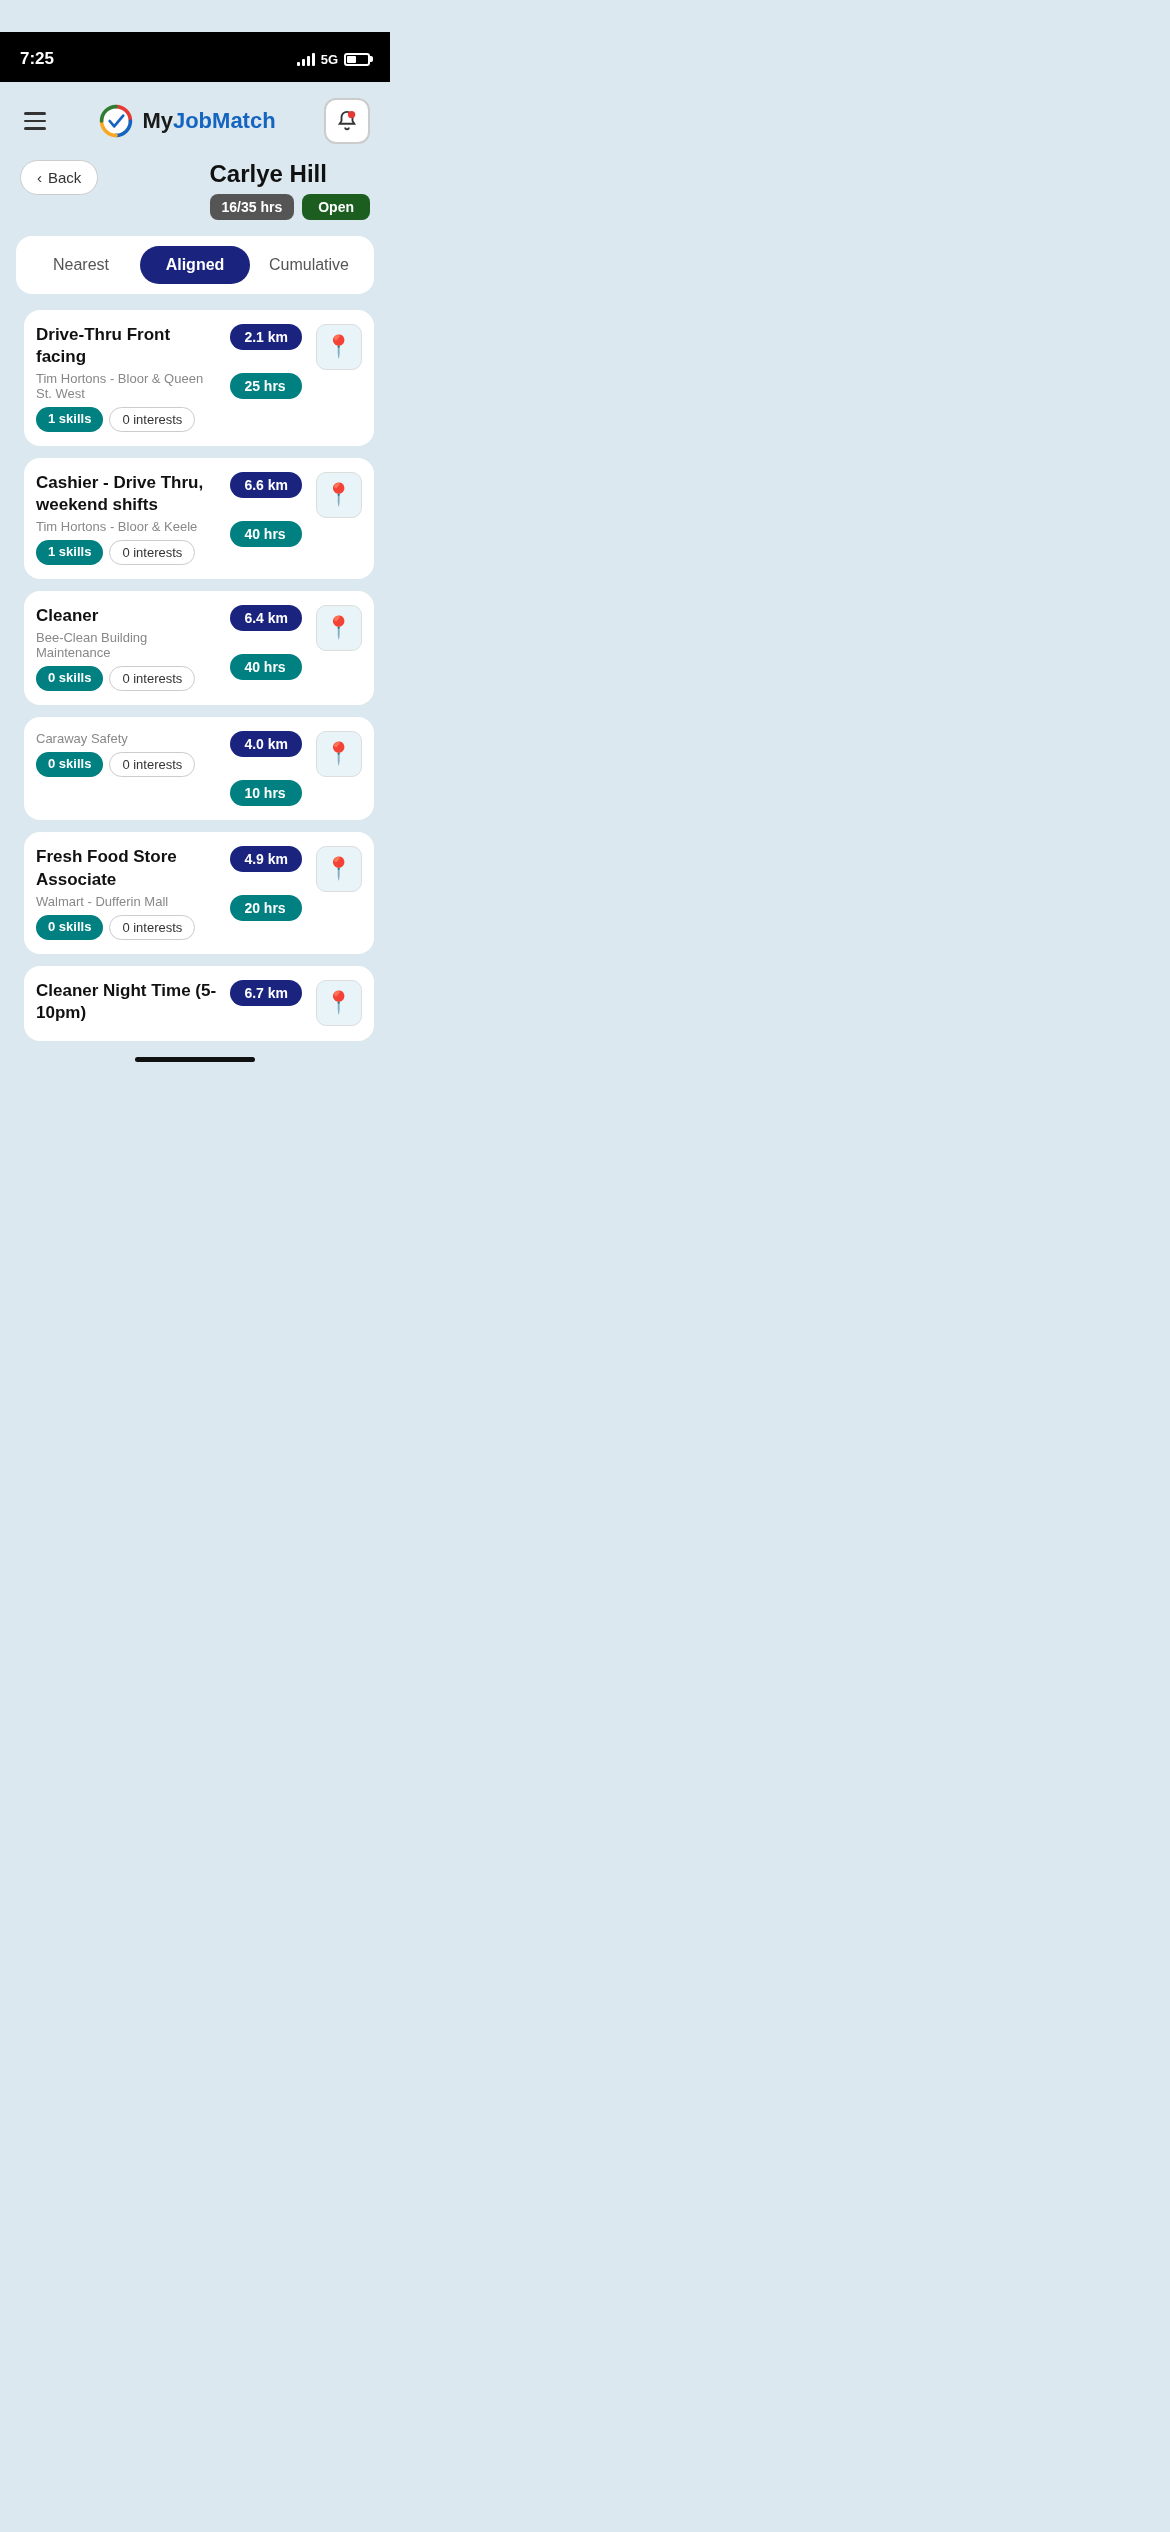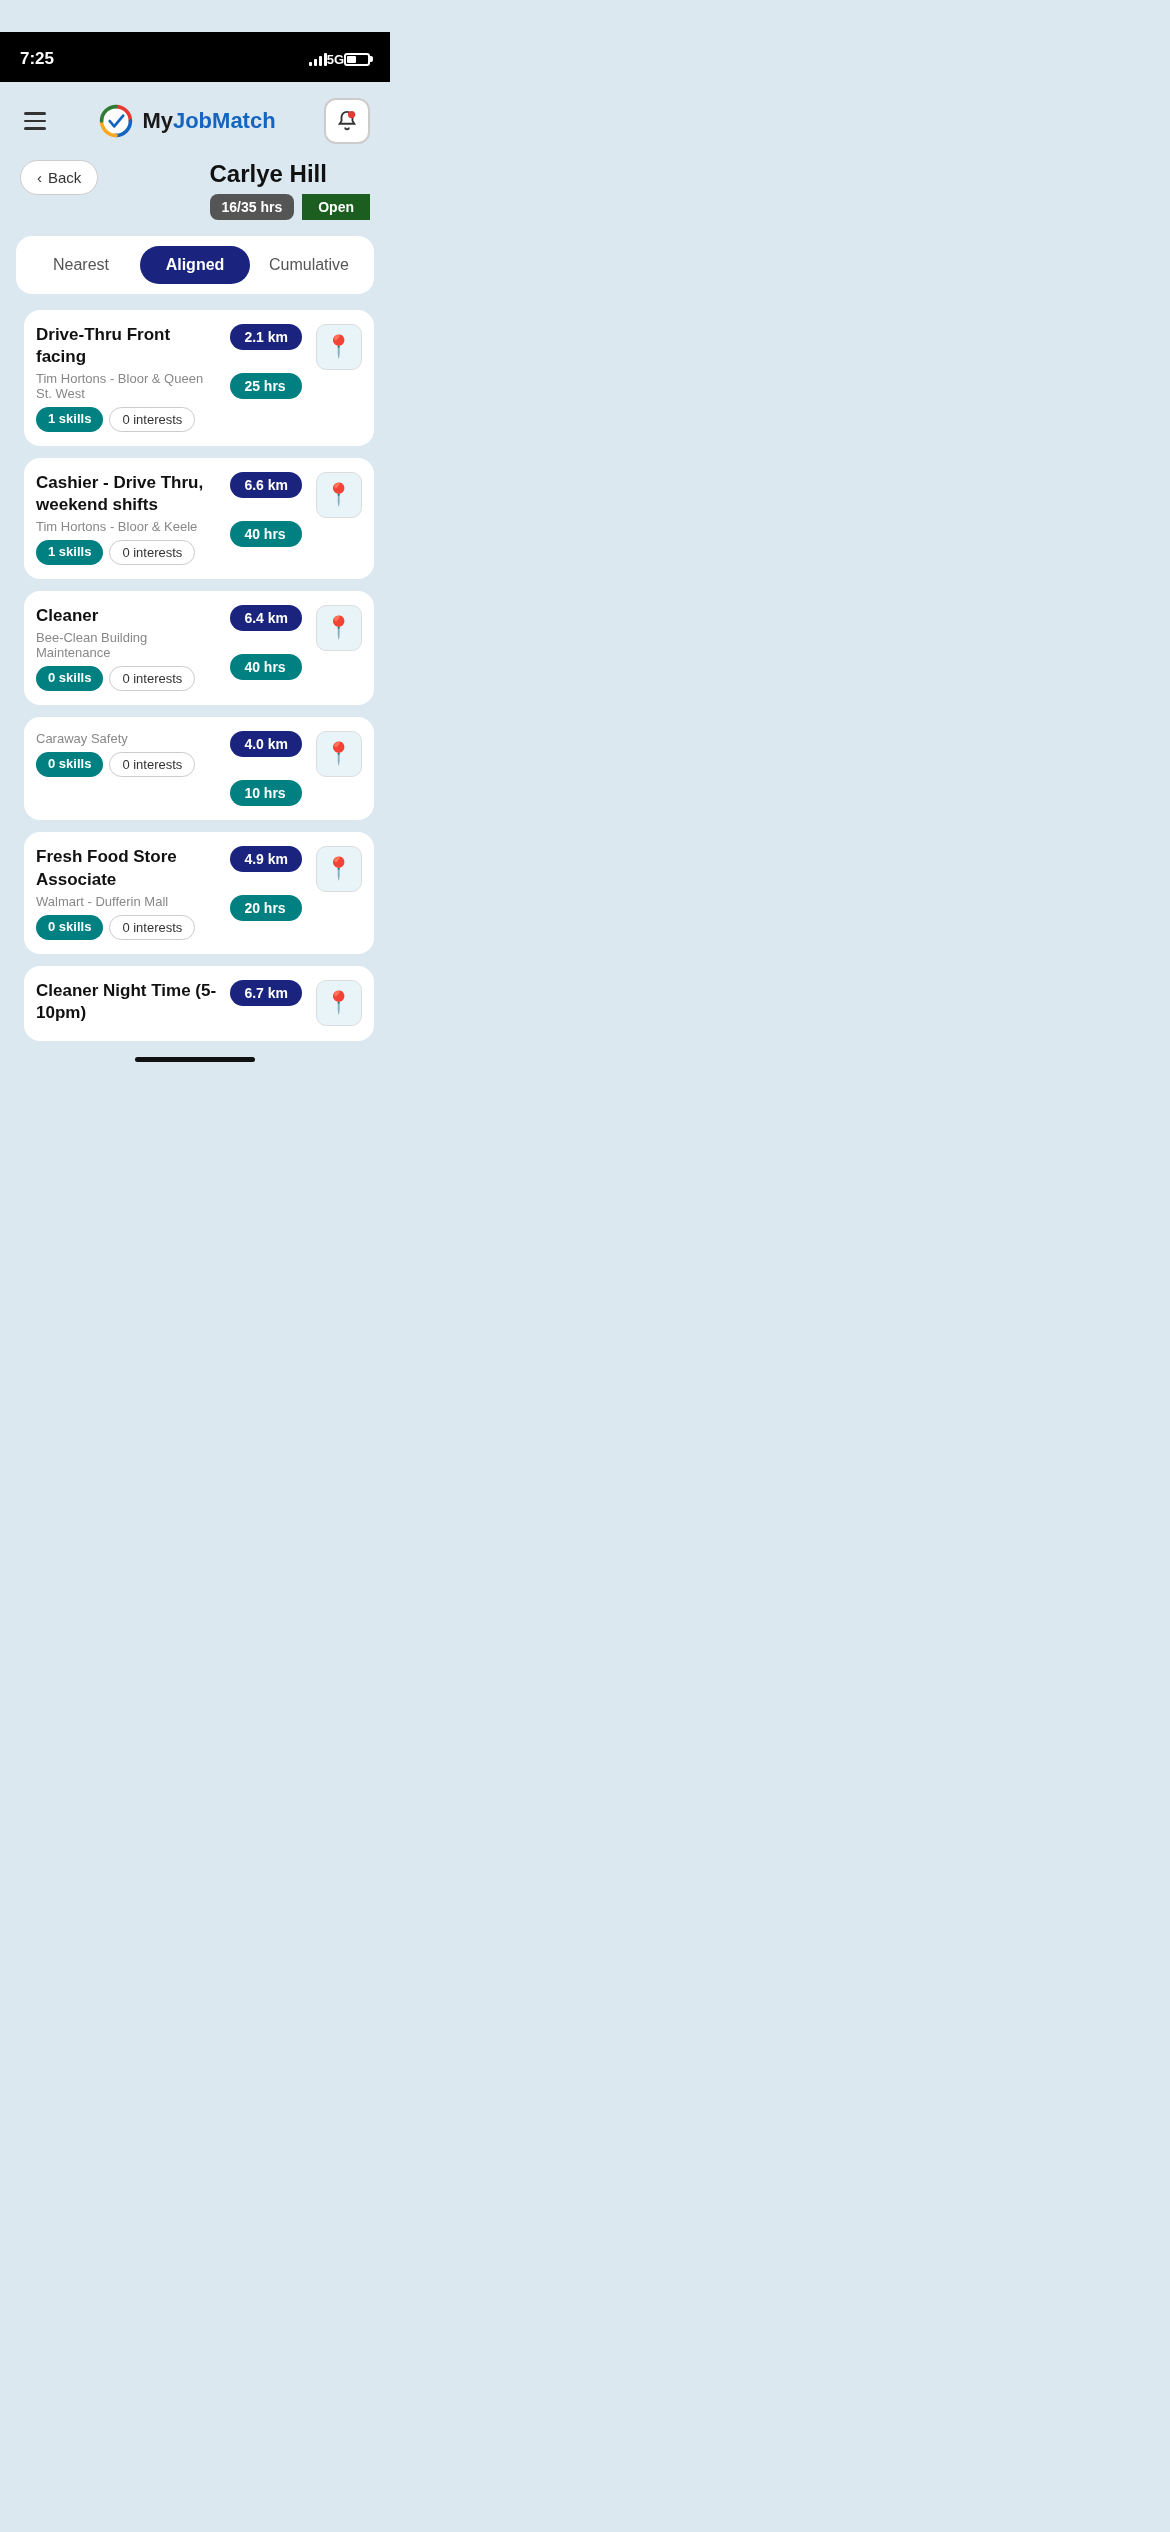--- a/index.html
+++ b/index.html
@@ -23,20 +23,21 @@
       height: 50px;
       margin-top: 32px;
     }
     .status-time {
       font-size: 17px;
       font-weight: 600;
     }
     .status-right {
       display: flex;
       align-items: center;
+      gap: 6px;
     }
     .signal-bars {
       display: flex;
       align-items: flex-end;
       gap: 2px;
       height: 14px;
     }
     .signal-bar {
       background: #fff;
       width: 3px;
@@ -164,21 +165,21 @@
       color: #fff;
       padding: 5px 12px;
       border-radius: 8px;
       font-size: 14px;
       font-weight: 600;
     }
     .badge-open {
       background: #1b5e20;
       color: #fff;
       padding: 5px 16px;
-      border-radius: 0;
+      border-radius: 8px;
       font-size: 14px;
       font-weight: 600;
     }
 
     
     .tab-card {
       background: #fff;
       border-radius: 16px;
       margin: 0 16px 16px;
       padding: 10px;

